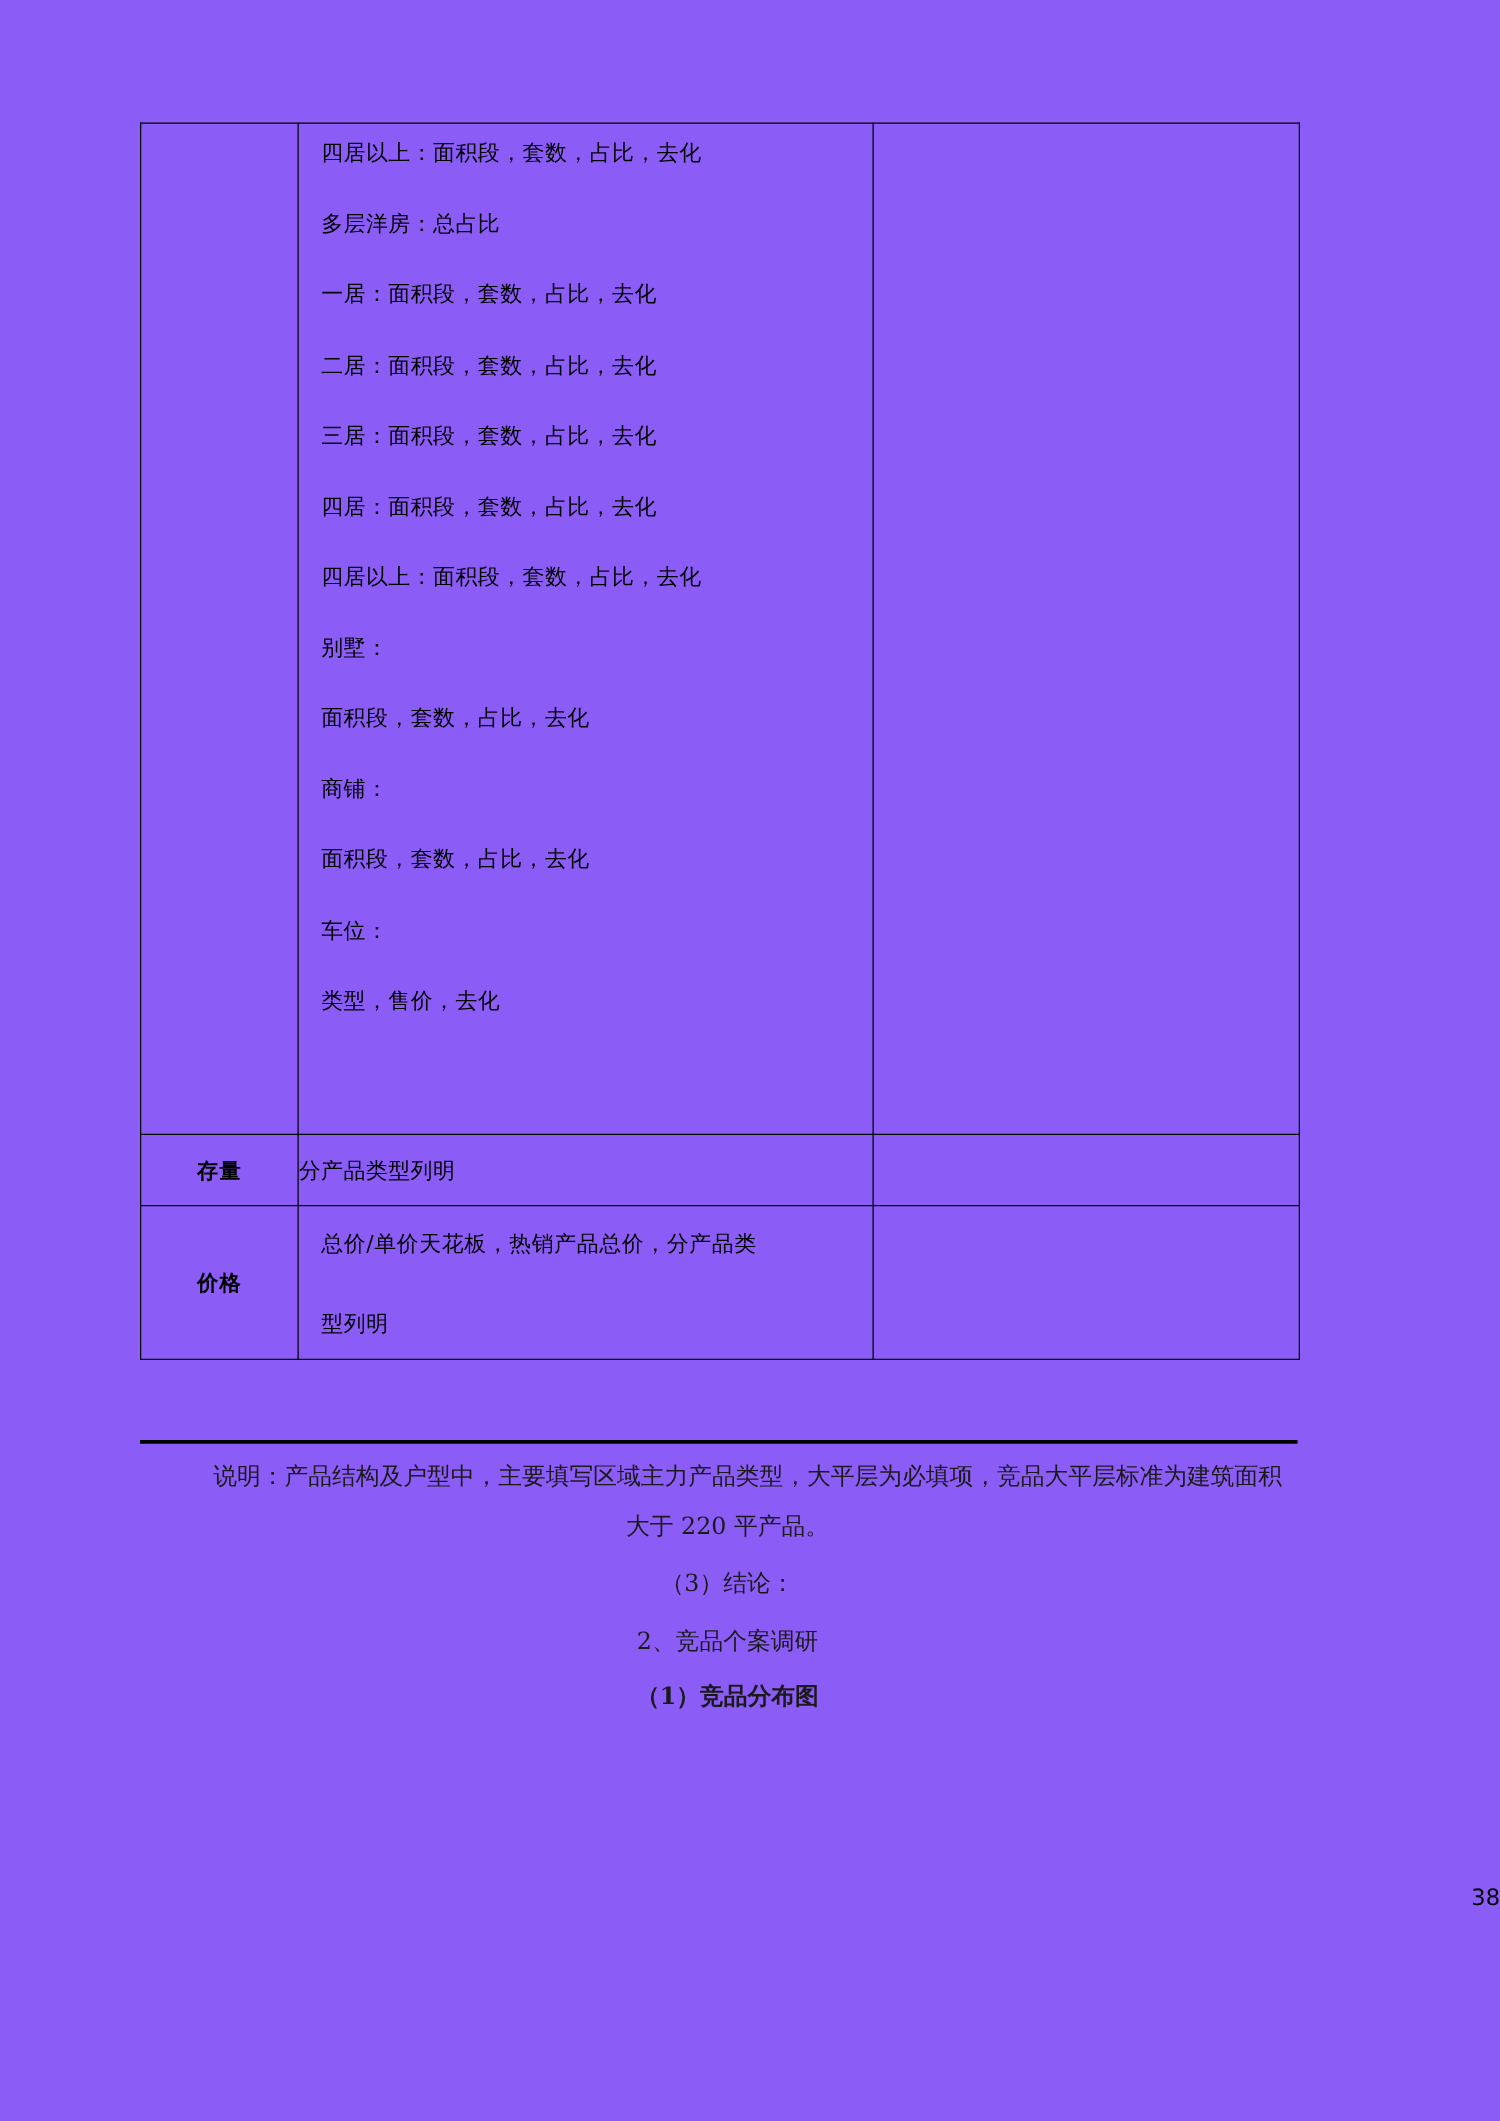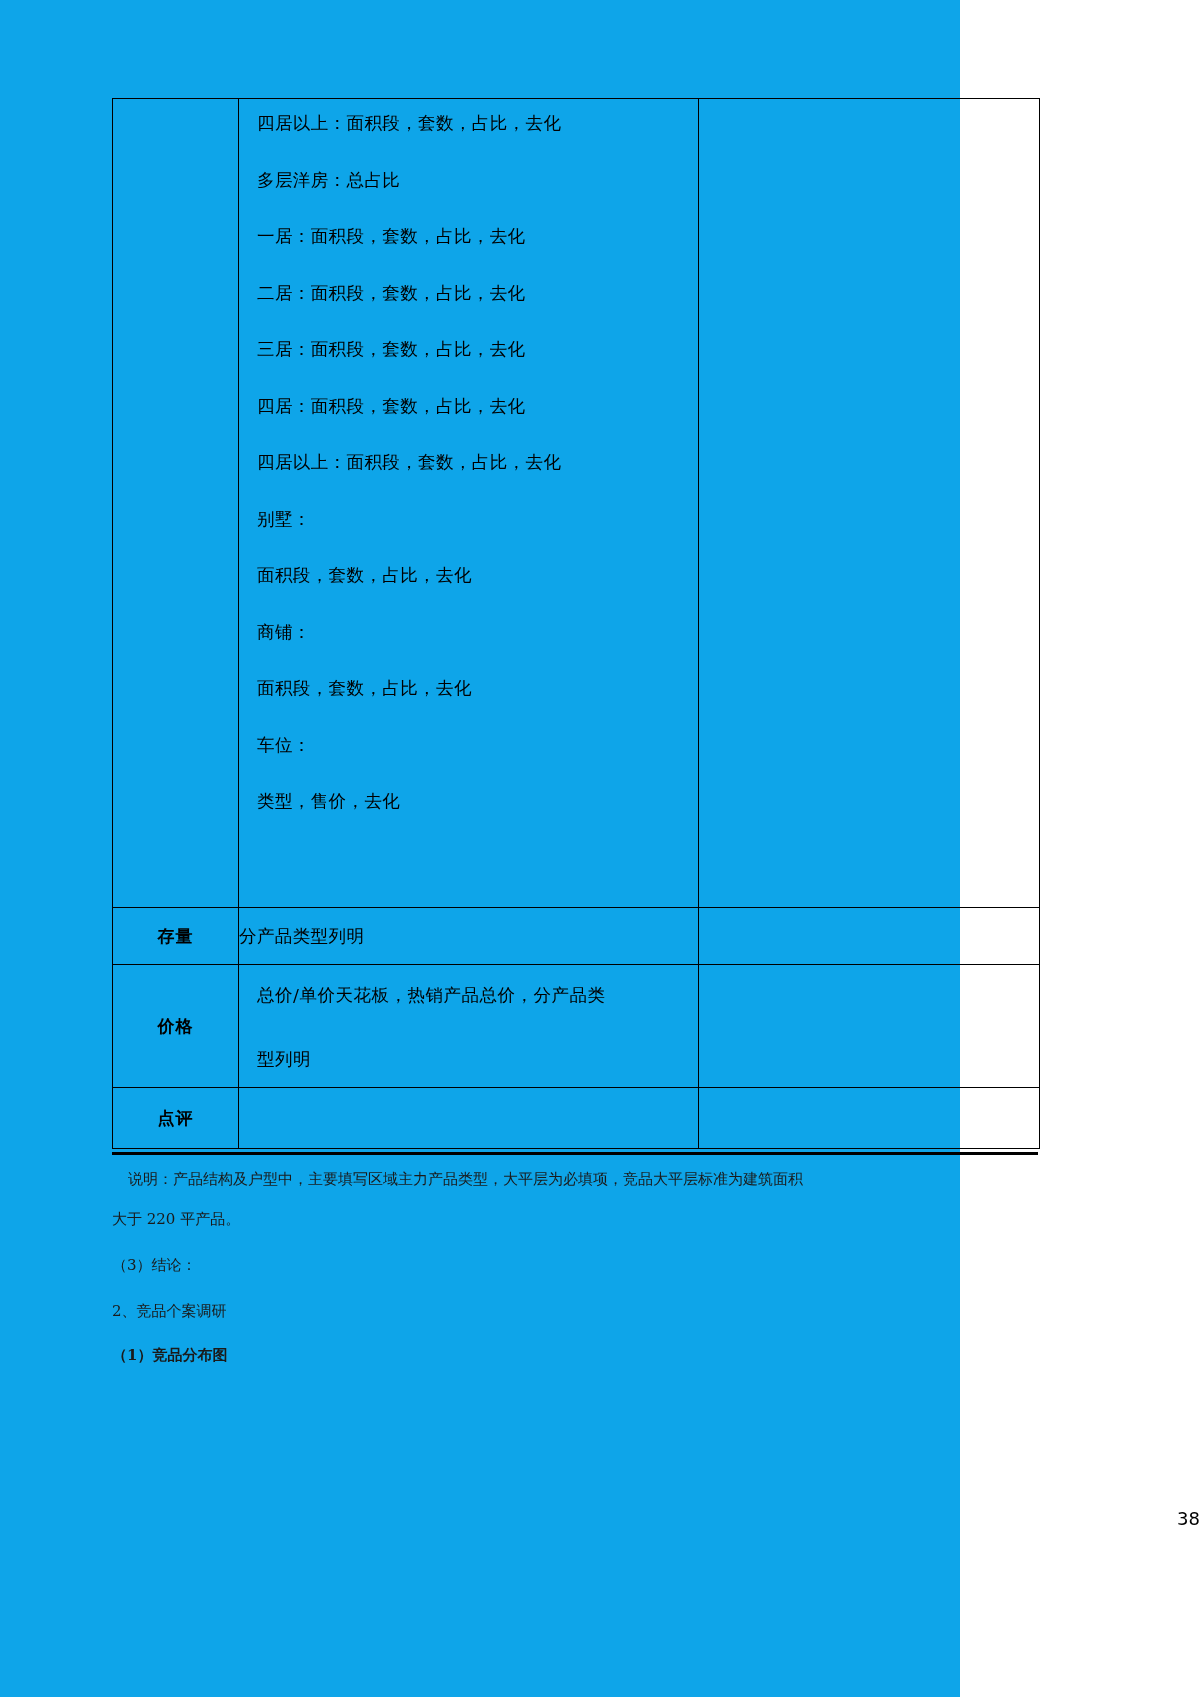--- a/index.html
+++ b/index.html
@@ -12,23 +12,23 @@
     height: 1697px;
     position: relative;
     font-family: "DejaVu Sans", "Liberation Sans", sans-serif;
     color: #000000;
     overflow: hidden;
   }
 
   .page {
     position: absolute;
     left: 0; top: 0;
-    width: 960px;
+    width: 1200px;
     height: 1697px;
-    background: #0ea5e9;
+    background: #8b5cf6;
   }
 
   
   .doc-table {
     position: absolute;
     left: 112px;
     top: 98px;
     width: 924px;
     border-collapse: collapse;
     table-layout: fixed;
@@ -96,24 +96,25 @@
     height: 3px;
     background: #000;
   }
 
   
   .body-text {
     position: absolute;
     left: 112px;
     width: 940px;
     font-family: "DejaVu Serif", "Liberation Serif", serif;
-    font-size: 15px;
+    font-size: 19px;
     line-height: 1.0;
     color: #1a1a1a;
     white-space: nowrap;
+    text-align: center;
   }
   .p-note1  { top: 1172px; left: 128px; }
   .p-note2  { top: 1212px; left: 112px; }
   .p-concl  { top: 1258px; left: 112px; }
   .p-item2  { top: 1304px; left: 112px; }
   .p-item2a { top: 1348px; left: 112px; font-weight: bold; }
 
   
   .page-number {
     position: absolute;
@@ -179,25 +180,20 @@
         <td class="col-label cell-label">价格</td>
         <td class="col-mid">
           <div class="serif-block">
             <div class="l1">总价/单价天花板，热销产品总价，分产品类</div>
             <div class="l2">型列明</div>
           </div>
         </td>
         <td class="col-right"></td>
       </tr>
 
-      <tr class="row-review">
-        <td class="col-label cell-label">点评</td>
-        <td class="col-mid cell-simple"></td>
-        <td class="col-right"></td>
-      </tr>
     </tbody>
   </table>
 
   <div class="table-bottom-rule"></div>
 
   <div class="body-text p-note1">说明：产品结构及户型中，主要填写区域主力产品类型，大平层为必填项，竞品大平层标准为建筑面积</div>
   <div class="body-text p-note2">大于 220 平产品。</div>
   <div class="body-text p-concl">（3）结论：</div>
   <div class="body-text p-item2">2、竞品个案调研</div>
   <div class="body-text p-item2a">（1）竞品分布图</div>

